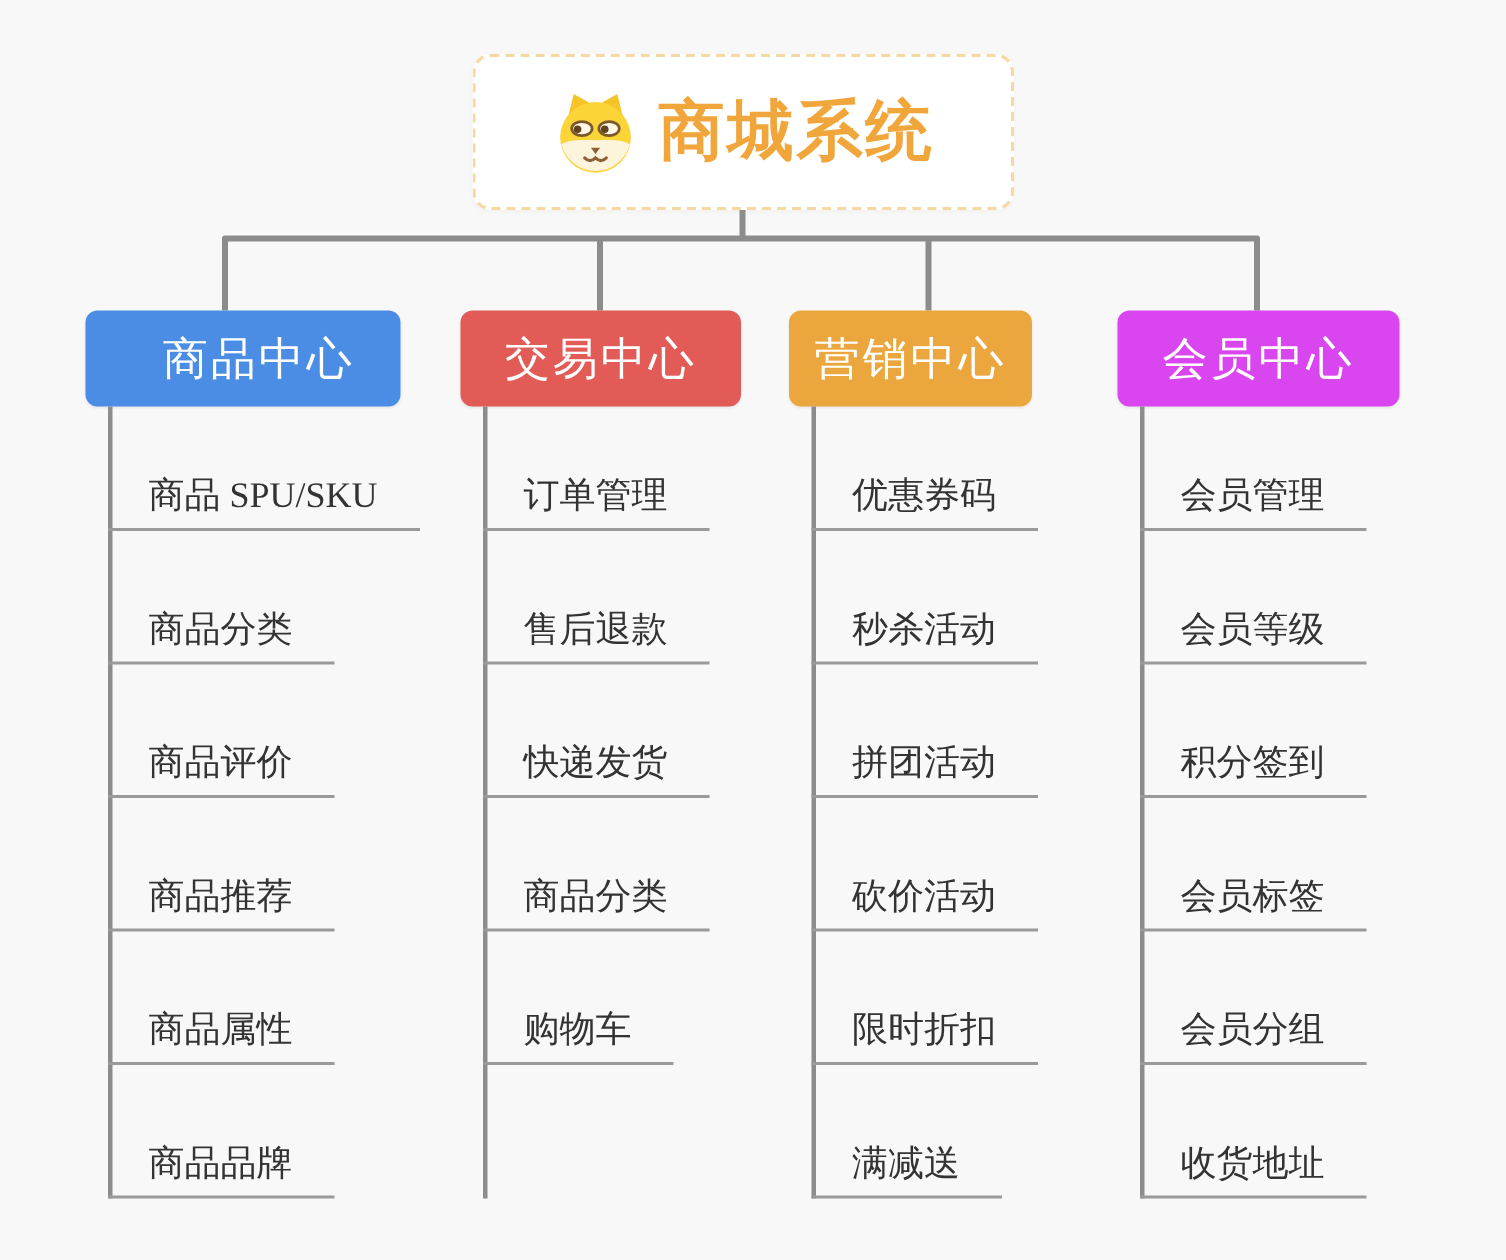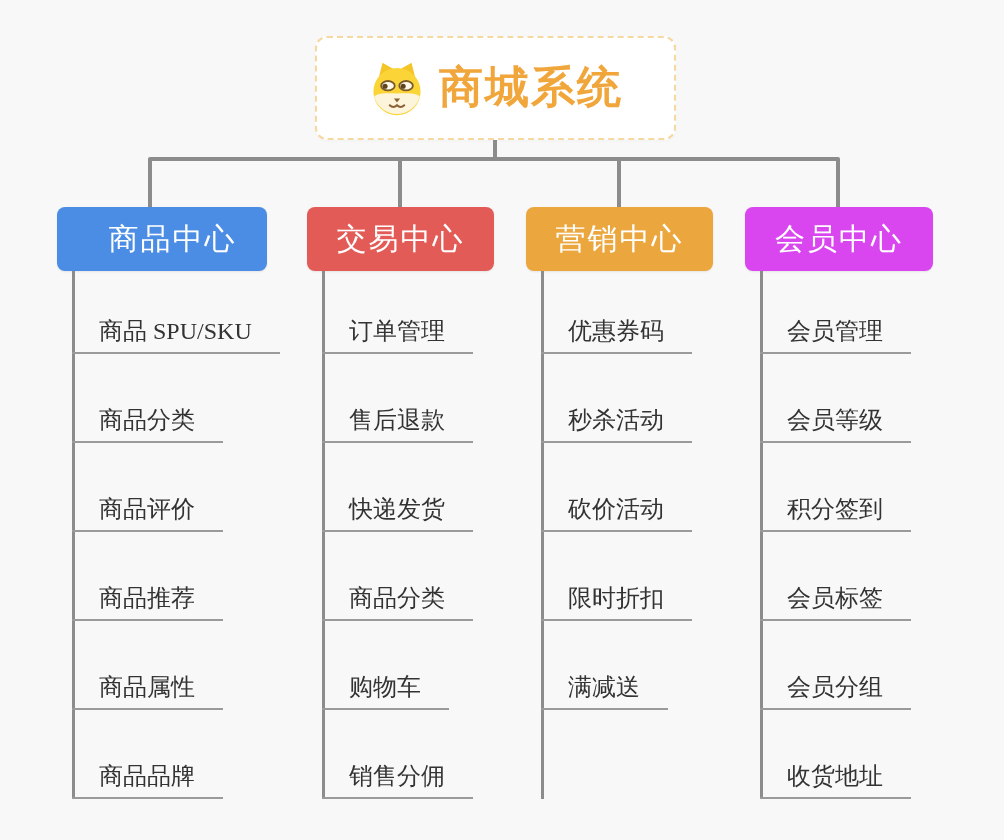--- a/index.html
+++ b/index.html
@@ -34,21 +34,21 @@
   .v-1{left:72px}.v-2{left:322px}.v-3{left:541px}.v-4{left:760px}
   
   .branch-header{
     position:absolute;top:207px;height:64px;border-radius:8px;
     display:flex;align-items:center;justify-content:center;
     color:#ffffff;font-size:30px;letter-spacing:2px;
     box-shadow:0 1px 2px rgba(0,0,0,0.08);cursor:default;
   }
   .hd-1{left:57px;width:189px}
   .hd-2{left:307px;width:187px}
-  .hd-3{left:526px;width:187px}
+  .hd-3{left:526px;width:162px}
   .hd-4{left:745px;width:188px}
   
   .items{position:absolute;top:271px;list-style:none}
   .it-1{left:72px}.it-2{left:322px}.it-3{left:541px}.it-4{left:760px}
   .items li{
     box-sizing:border-box;height:89px;width:fit-content;
     display:flex;align-items:flex-end;
     padding:0 28px 6px 27px;
     border-bottom:2px solid var(--underline);
     font-size:24px;color:var(--leaf-text);line-height:1.15;white-space:nowrap;
@@ -100,25 +100,25 @@
       <li>商品推荐</li>
       <li>商品属性</li>
       <li>商品品牌</li>
     </ul>
   <ul class="items it-2">
       <li>订单管理</li>
       <li>售后退款</li>
       <li>快递发货</li>
       <li>商品分类</li>
       <li>购物车</li>
-      <li>销售分佣</li>
     </ul>
   <ul class="items it-3">
       <li>优惠券码</li>
       <li>秒杀活动</li>
+      <li>拼团活动</li>
       <li>砍价活动</li>
       <li>限时折扣</li>
       <li>满减送</li>
     </ul>
   <ul class="items it-4">
       <li>会员管理</li>
       <li>会员等级</li>
       <li>积分签到</li>
       <li>会员标签</li>
       <li>会员分组</li>

